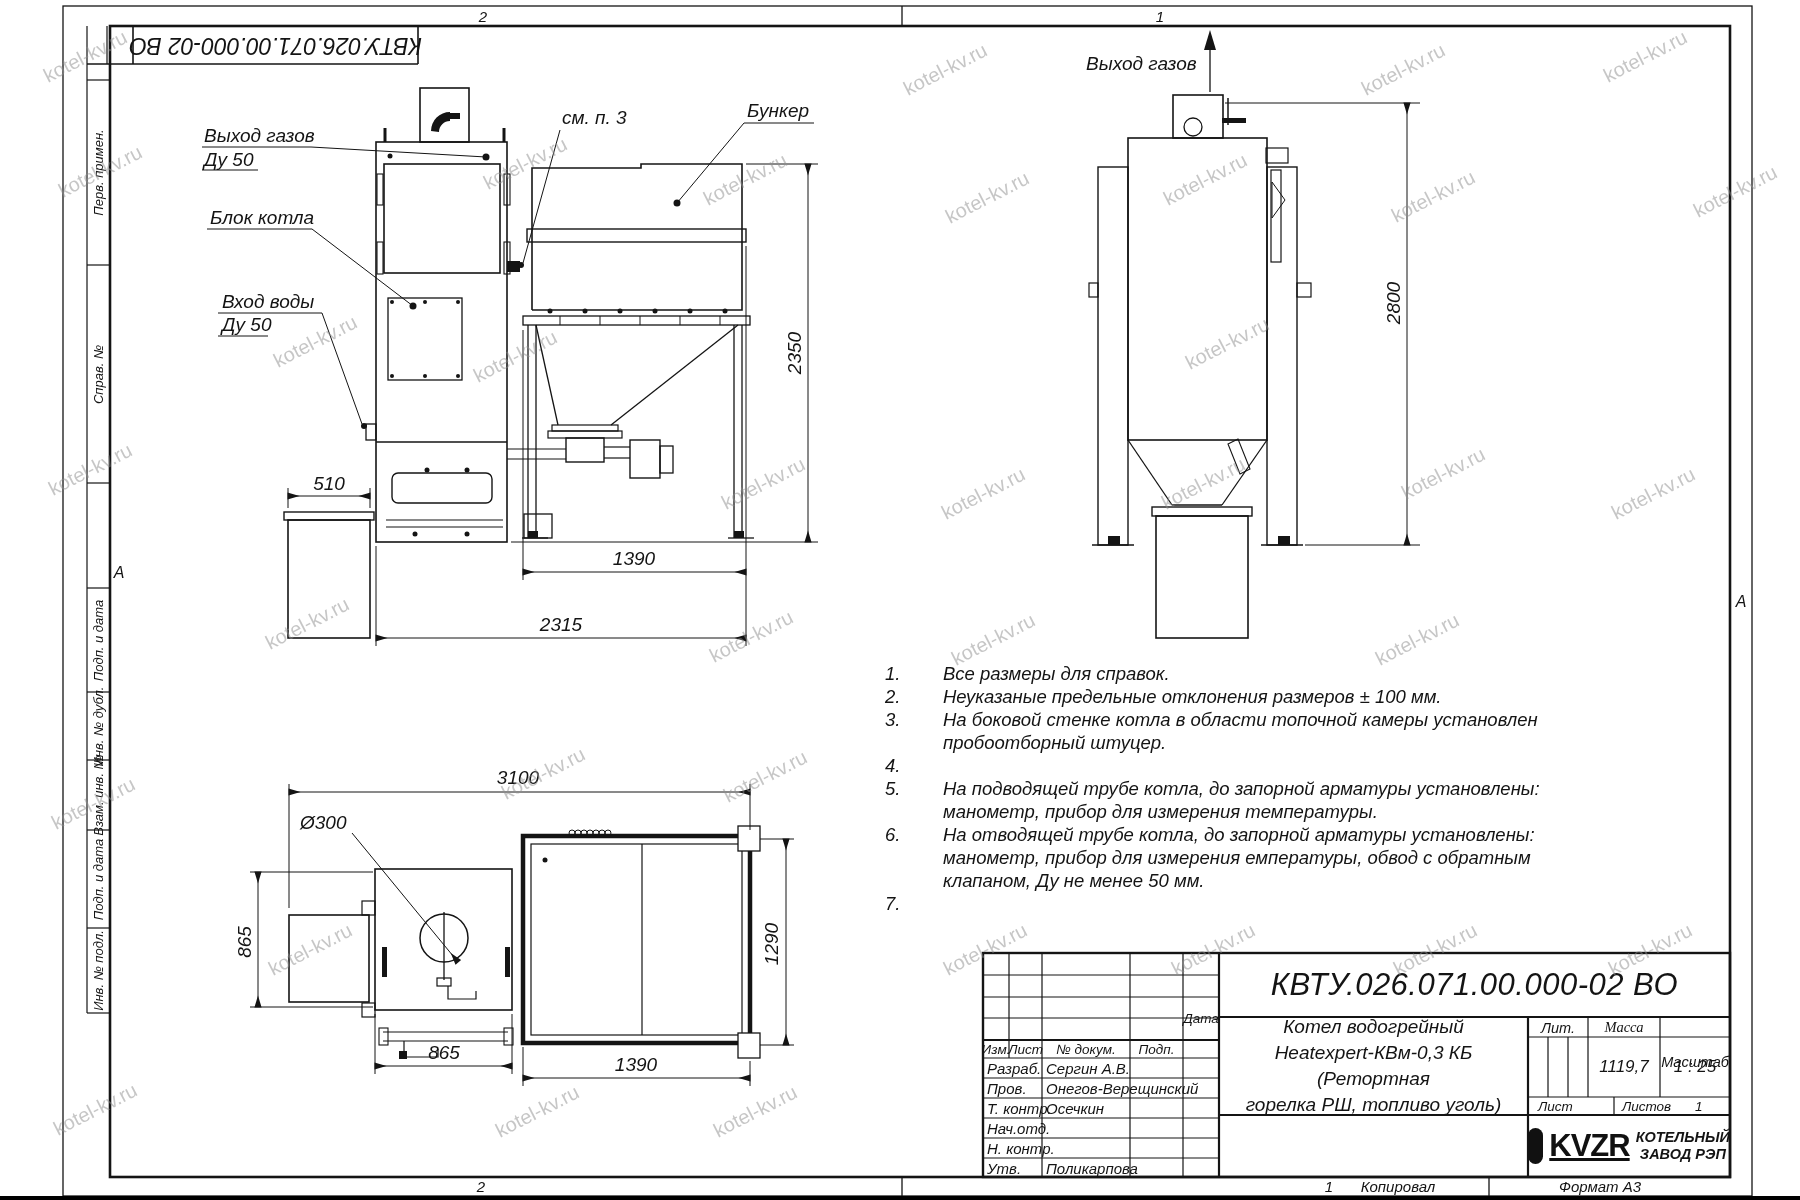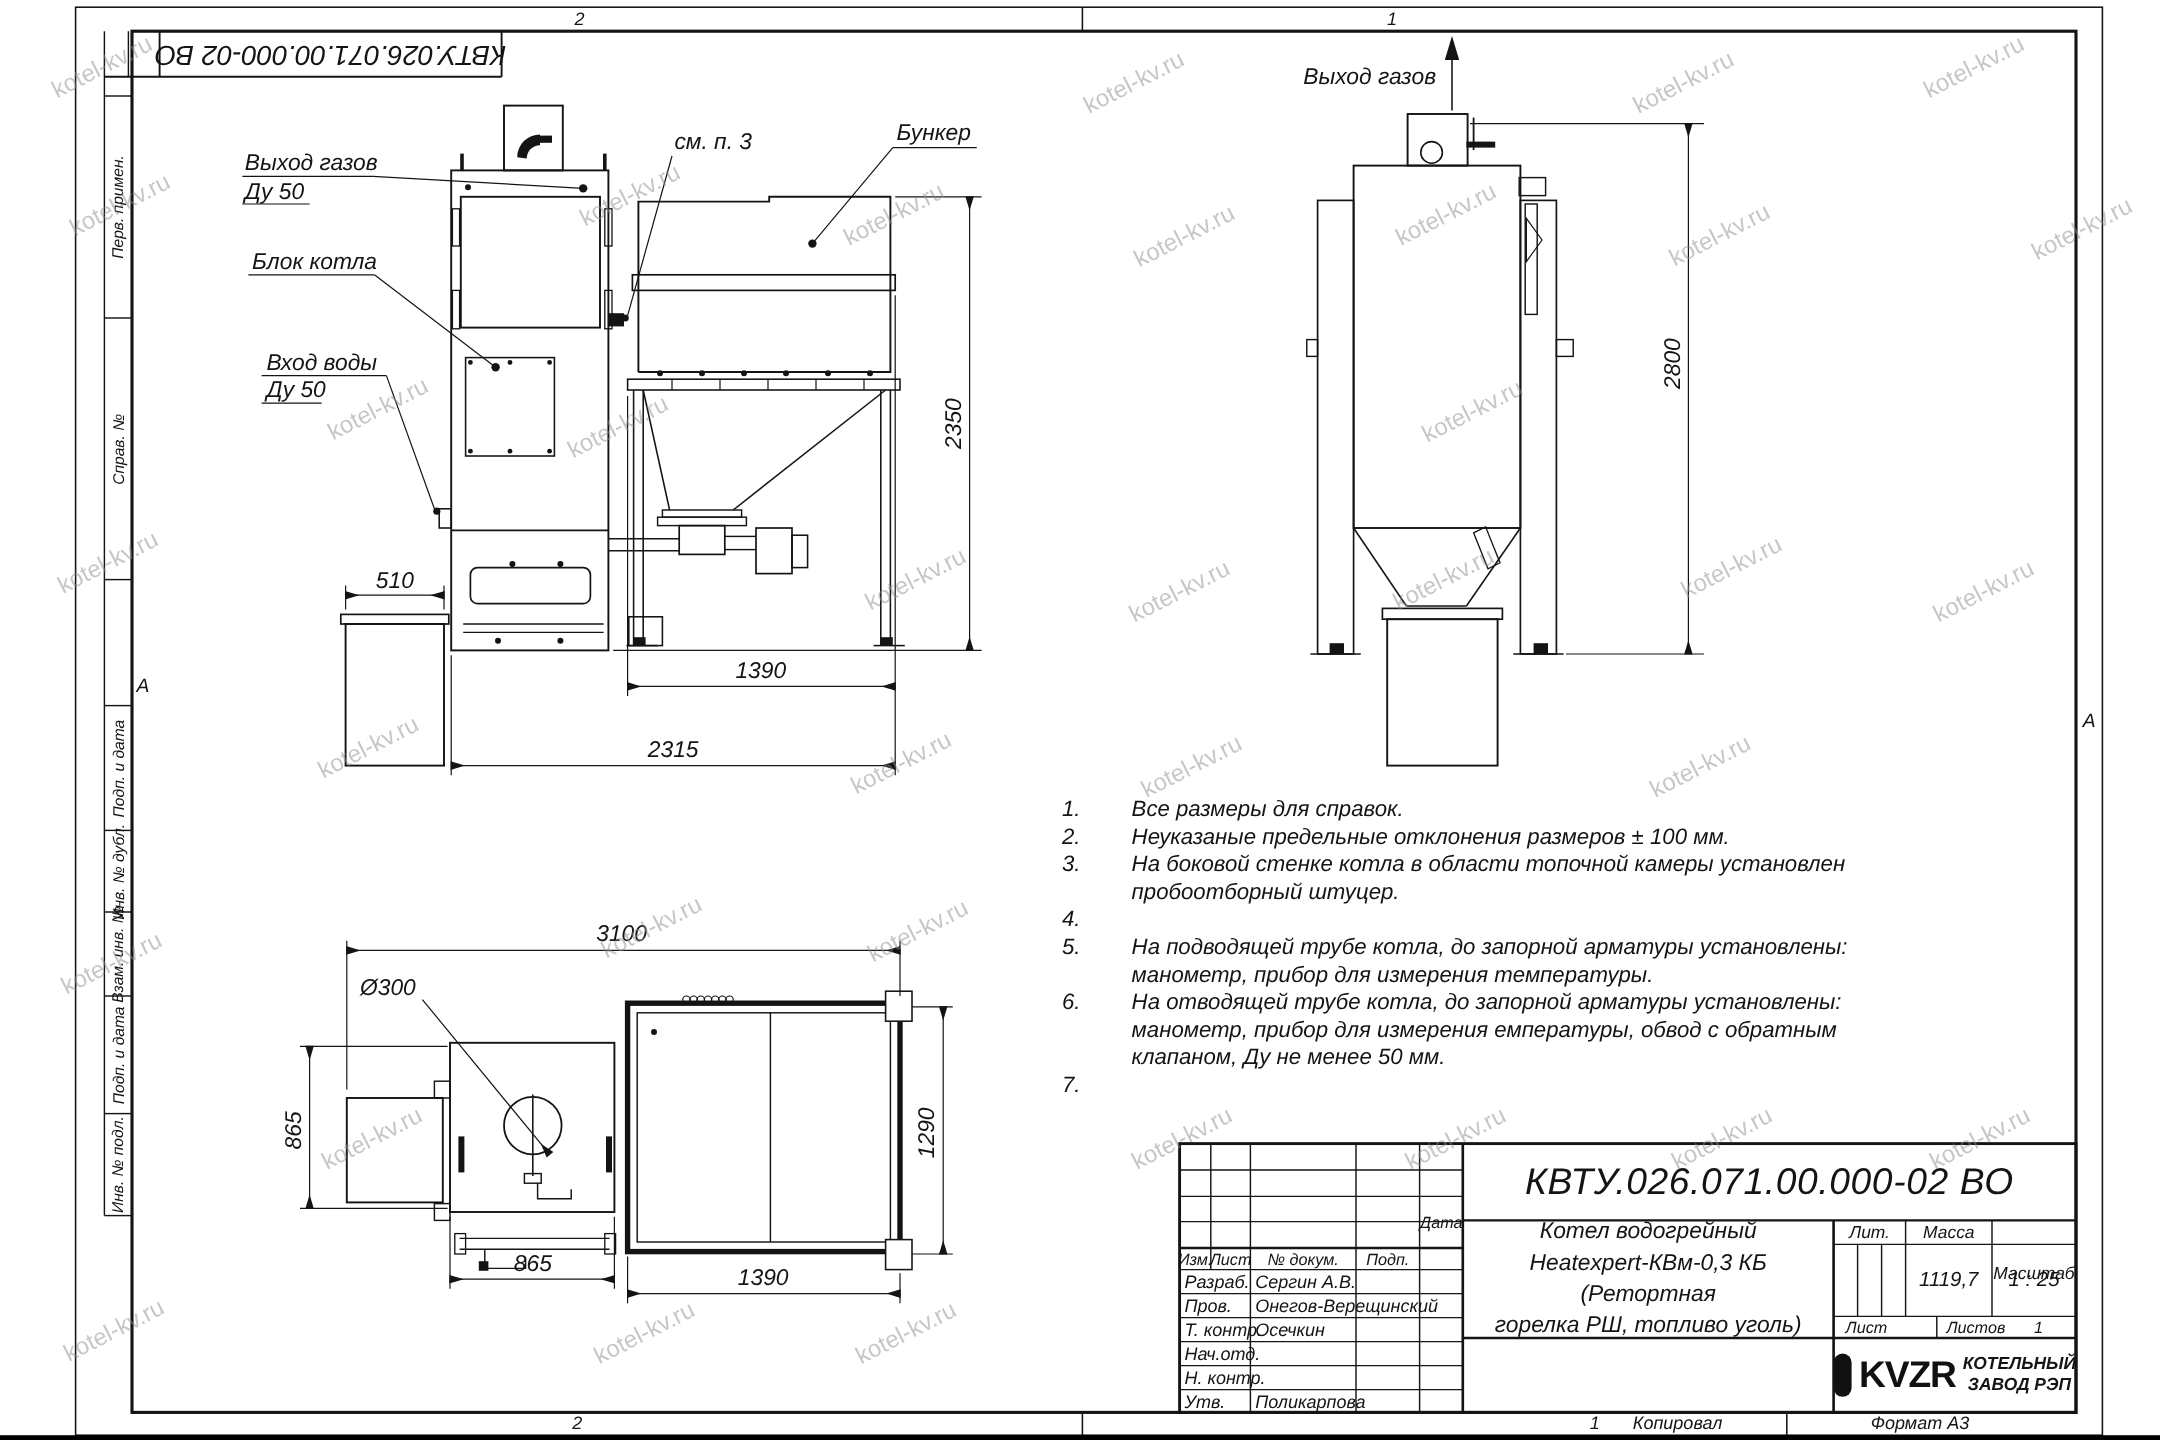--- a/index.html
+++ b/index.html
@@ -17,21 +17,21 @@
   .notes{position:absolute;left:885px;top:662px;width:660px;z-index:20;font-style:italic;
          font-size:18.5px;line-height:23px;}
   .note{display:flex;}
   .note .n{width:58px;flex:none;}
   .note .b{white-space:pre-line;}
   .tb{position:absolute;z-index:20;font-style:italic;}
   .wm{position:absolute;z-index:30;transform:rotate(-27deg);font-size:20px;font-style:normal;
       color:#8f8f8f;opacity:.5;white-space:nowrap;pointer-events:none;
       font-family:"Liberation Sans",sans-serif;}
   .blob{width:32px;height:36px;background:#111;border-radius:9px;}
-  .kvzr{font-size:31px;font-weight:900;font-style:normal;letter-spacing:-1px;color:#111;}
+  .kvzr{font-size:31px;font-weight:900;font-style:normal;letter-spacing:-1px;color:#111;text-decoration:underline;}
   .orgl{font-size:14.5px;font-weight:bold;font-style:italic;line-height:17px;white-space:nowrap;}
   .botbar{position:absolute;left:0;top:1196px;width:1800px;height:4px;background:#000;z-index:25;}
 </style>
 </head>
 <body>
 
 <div class="sheet">
 
 <svg width="1800" height="1200" viewBox="0 0 1800 1200">
   <defs>
@@ -389,21 +389,21 @@
 
 <div class="tb ctr" style="left:1219px;top:953px;width:511px;height:64px;font-size:31px;letter-spacing:0.5px;">КВТУ.026.071.00.000-02 ВО</div>
 
 <div class="tb ctr" style="left:1219px;top:1019px;width:309px;height:94px;flex-direction:column;font-size:19px;line-height:26px;">
   <div>Котел водогрейный</div>
   <div>Heatexpert-КВм-0,3 КБ (Ретортная</div>
   <div>горелка РШ, топливо уголь)</div>
 </div>
 
 <div class="tb ctr" style="left:1528px;top:1018px;width:60px;height:19px;font-size:14.5px;">Лит.</div>
-<div class="tb ctr" style="left:1588px;top:1018px;width:72px;height:19px;font-size:14.5px;">Масса</div>
+<div class="tb ctr" style="left:1588px;top:1018px;width:72px;height:19px;font-size:14.5px;font-family:Liberation Serif, serif;">Масса</div>
 <div class="tb ctr" style="left:1660px;top:1018px;width:70px;height:19px;font-size:14.5px;margin-top:34px;">Масштаб</div>
 <div class="tb ctr" style="left:1588px;top:1037px;width:72px;height:60px;font-size:17px;">1119,7</div>
 <div class="tb ctr" style="left:1660px;top:1037px;width:70px;height:60px;font-size:17px;">1 : 25</div>
 <div class="tb" style="left:1538px;top:1099px;width:76px;font-size:13.5px;">Лист</div>
 <div class="tb" style="left:1622px;top:1099px;width:70px;font-size:13.5px;">Листов</div>
 <div class="tb" style="left:1695px;top:1099px;width:30px;font-size:13.5px;">1</div>
 
 <div class="tb ctr" style="left:1528px;top:1115px;width:202px;height:62px;gap:6px;">
   <div class="blob"></div>
   <div class="kvzr">KVZR</div>

